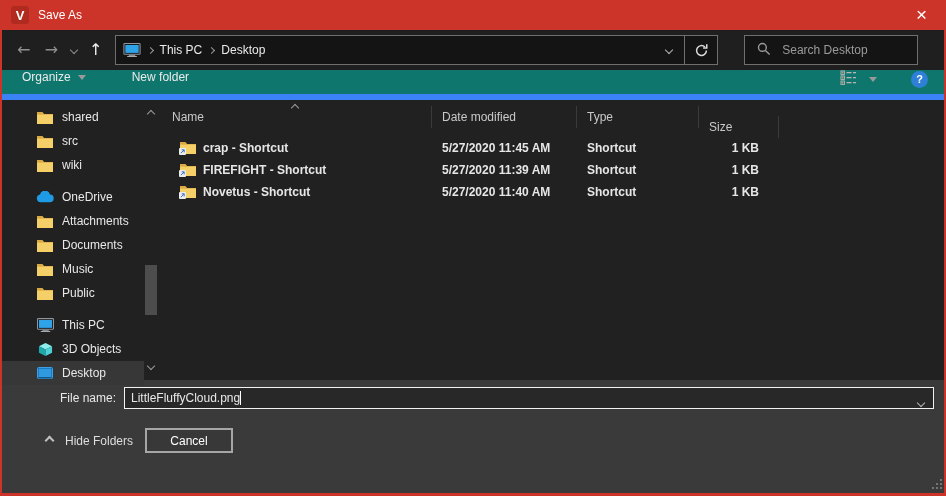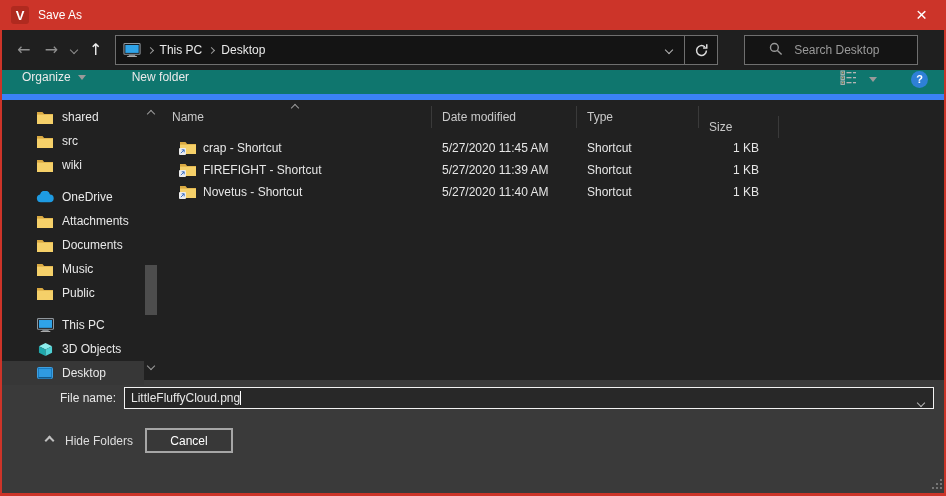--- a/index.html
+++ b/index.html
@@ -31,21 +31,21 @@
   .nav-hist { width:18px; color:#8f8f8f; display:flex; justify-content:center; }
   .addressbar { margin-left:6px; height:30px; width:612px; border:1px solid #6f6f6f; background:#141414;
     display:flex; align-items:center; padding-left:7px; }
   .bc-sep { color:#9a9a9a; margin:0 7px; display:flex; }
   .bc-item { color:#eaeaea; }
   .addr-spacer { flex:1; }
   .addr-drop { width:30px; height:28px; display:flex; align-items:center; justify-content:center; color:#b5b5b5; }
   .addr-div { width:1px; height:28px; background:#6f6f6f; }
   .addr-refresh { width:32px; height:28px; display:flex; align-items:center; justify-content:center; }
   .searchbox { margin-left:26px; height:30px; width:176px; border:1px solid #6f6f6f; background:#141414;
-    display:flex; align-items:center; padding-left:24px; }
+    display:flex; align-items:center; padding-left:12px; }
   .search-ph { color:#9a9a9a; margin-left:11px; }
 
   
   .toolbar { height:30px; background:#0f766e; border-bottom:6px solid #3b82f6;
     display:flex; align-items:flex-start; padding:0 16px 0 20px; }
   .tool-btn { display:flex; align-items:center; gap:7px; color:#eaeaea; }
   .tri-down { width:0; height:0; border-left:4px solid transparent; border-right:4px solid transparent;
     border-top:5px solid #9a9a9a; }
   .tb-newfolder { margin-left:46px; }
   .tb-right { margin-left:auto; display:flex; align-items:center; gap:12px; }
@@ -69,21 +69,21 @@
 
   .filelist { flex:1; padding-top:3px; position:relative; }
   .fl-header { display:flex; height:28px; align-items:center; color:#c9c9c9; }
   .fl-header .hcell { height:22px; line-height:22px; border-right:1px solid #3a3a3a; padding-left:10px; }
   .hc-name { width:270px; }
   .hc-date { width:145px; }
   .hc-type { width:122px; }
   .hc-size { width:80px;margin-top:20px; }
   .hc-fill { flex:1; border-right:none !important; }
   .sort-ind { position:absolute; top:0; left:130px; color:#9a9a9a; }
-  .fl-row { display:flex; height:21px; align-items:center; color:#e6e6e6; }
+  .fl-row { display:flex; height:21px; align-items:center; color:#e6e6e6;font-weight:bold; }
   .cell { padding-left:10px; overflow:hidden; white-space:nowrap; }
   .c-name { width:270px; display:flex; align-items:center; gap:7px; padding-left:18px; }
   .c-date { width:145px; }
   .c-type { width:122px; }
   .c-size { width:80px; text-align:right; padding-right:20px; }
   .fl-rows { margin-top:6px; display:flex; flex-direction:column; gap:1px; }
   .shortcut-wrap { position:relative; width:16px; height:13px; flex-shrink:0; }
   .sc-overlay { position:absolute; left:-1px; bottom:-1px; width:7px; height:7px; background:#ececec;
     border-radius:1px; display:flex; align-items:center; justify-content:center; }
 

